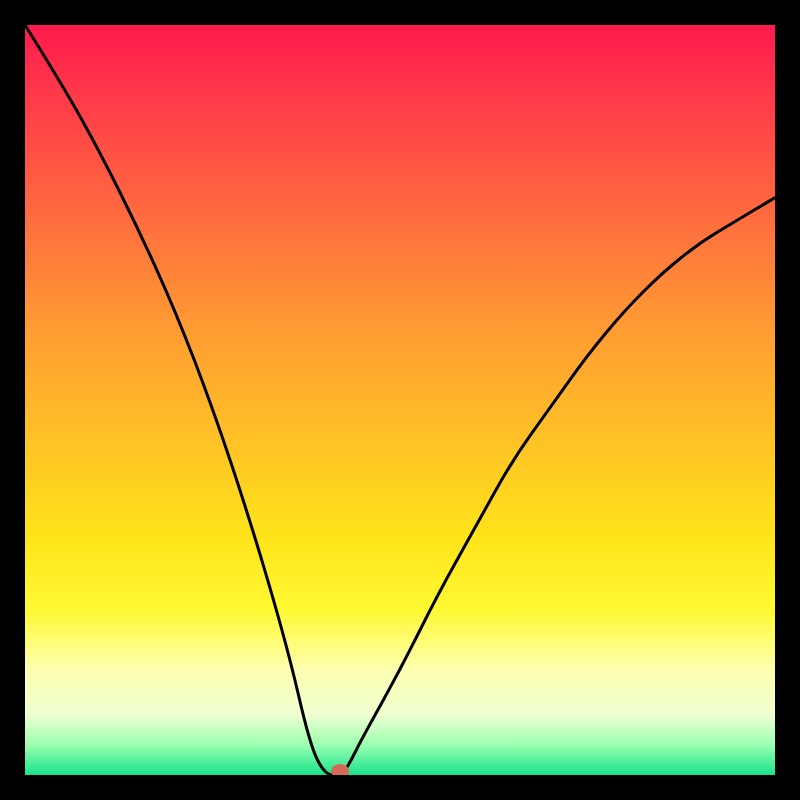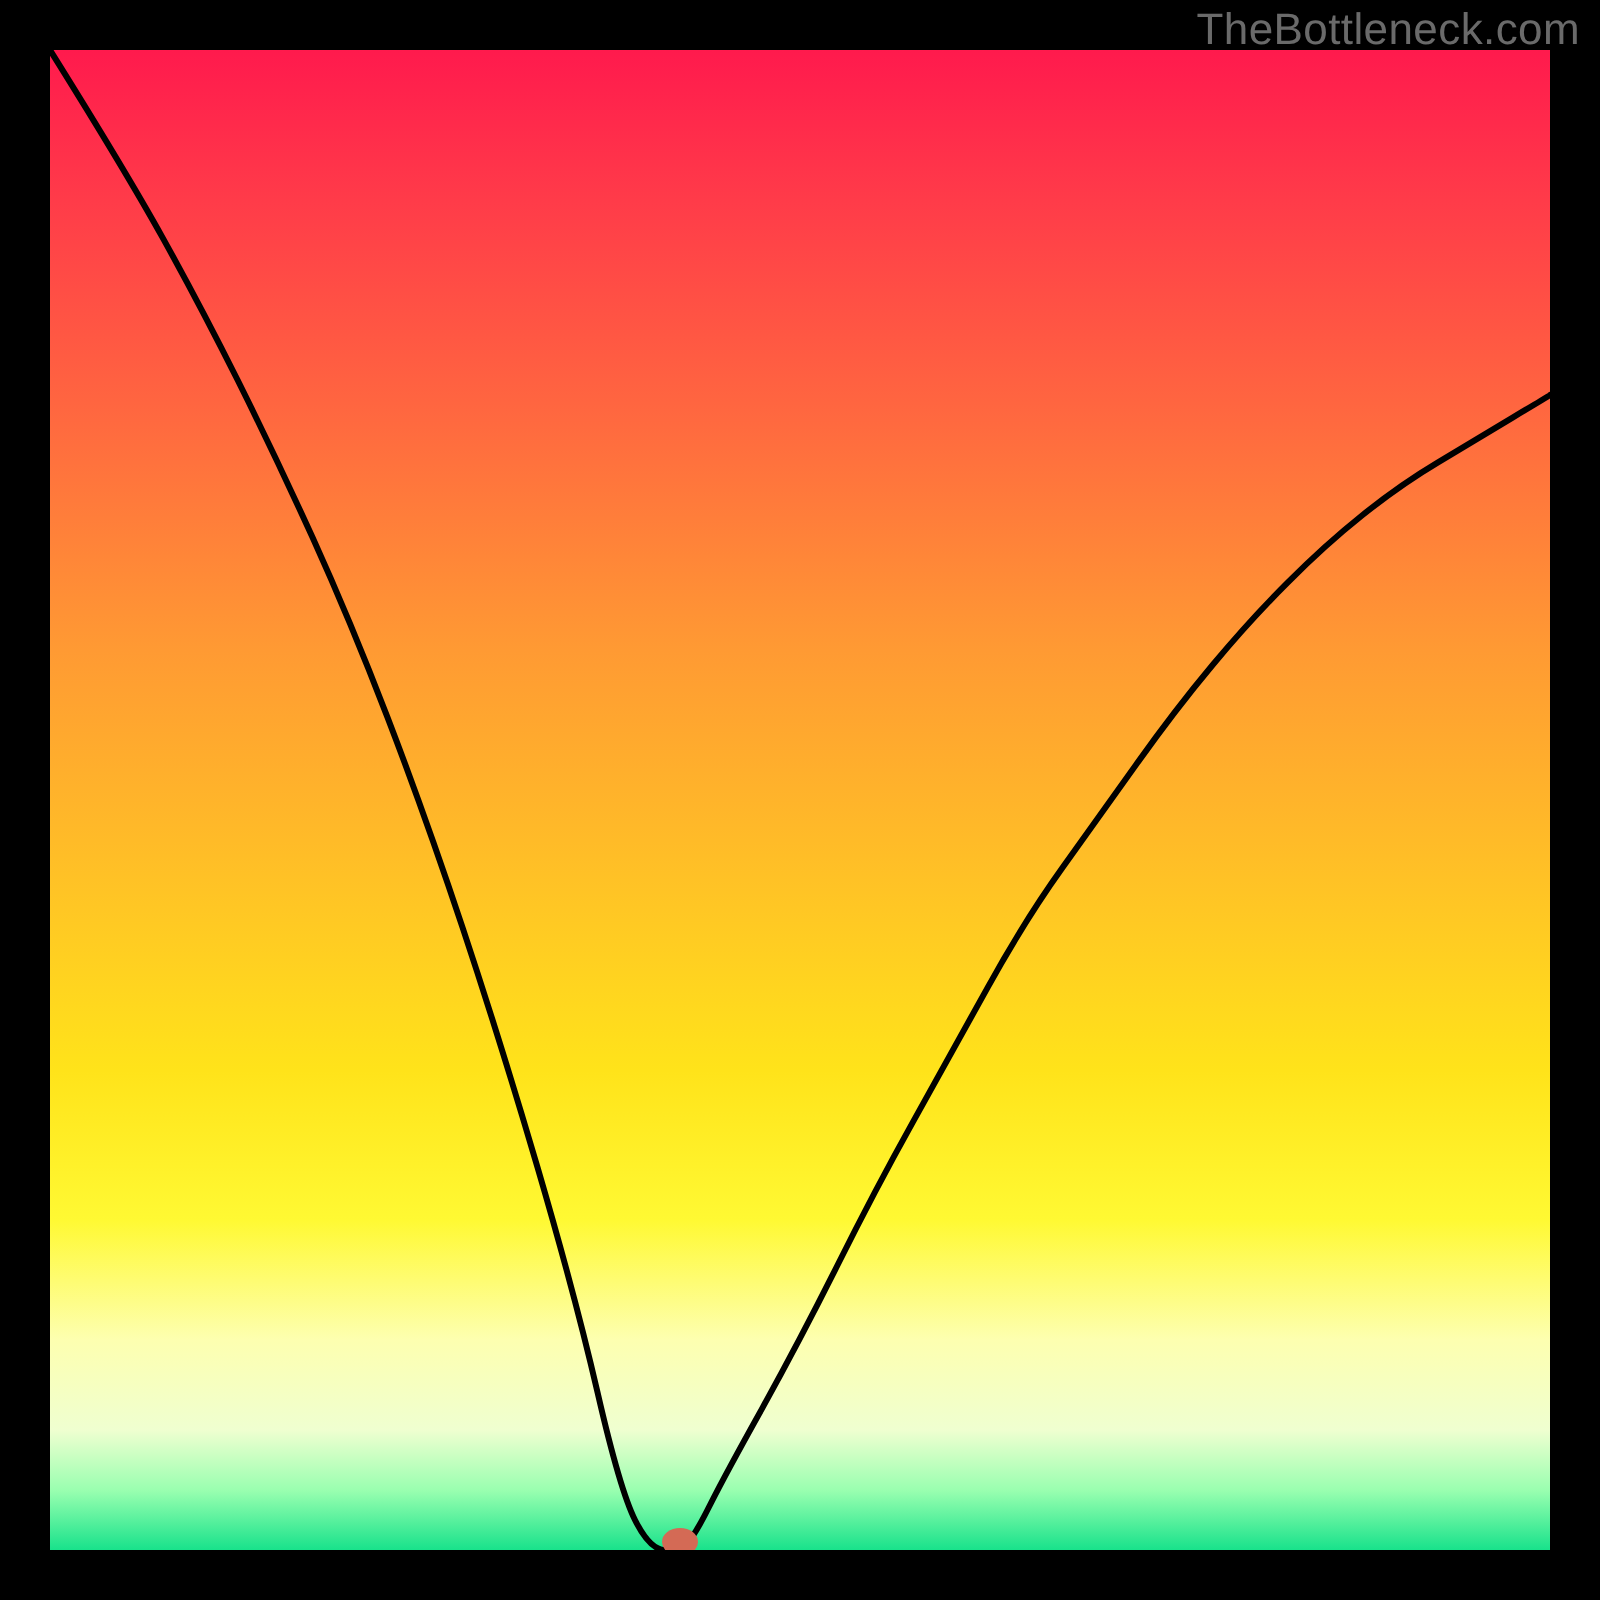--- a/index.html
+++ b/index.html
@@ -58,14 +58,13 @@
 </head>
 <body>
 
 <div class="frame">
   <div class="plot-area">
     <svg class="curve" width="750" height="750" viewBox="0 0 750 750">
       <path fill="none" stroke="#000" stroke-width="3" stroke-linecap="round" d="M 0.0 0.0 Q 37.5 60.0 56.3 93.8 Q 75.0 127.5 93.8 165.0 Q 112.5 202.5 131.3 243.8 Q 150.0 285.0 168.8 333.8 Q 187.5 382.5 206.3 438.8 Q 225.0 495.0 243.8 558.8 Q 262.5 622.5 273.8 671.3 Q 285.0 720.0 292.5 735.0 Q 300.0 750.0 307.5 750.0 Q 315.0 750.0 318.8 746.3 Q 322.5 742.5 330.0 727.5 Q 337.5 712.5 356.3 678.8 Q 375.0 645.0 393.8 607.5 Q 412.5 570.0 431.3 536.3 Q 450.0 502.5 468.8 468.8 Q 487.5 435.0 506.3 408.8 Q 525.0 382.5 543.8 356.3 Q 562.5 330.0 581.3 307.5 Q 600.0 285.0 618.8 266.3 Q 637.5 247.5 656.3 232.5 Q 675.0 217.5 693.8 206.3 Q 712.5 195.0 731.3 183.8 T 750.0 172.5"></path>
       <ellipse cy="746" rx="9" ry="7" fill="#d46a55" cx="315.0"></ellipse>
     </svg>
   </div>
-  <div class="watermark">TheBottleneck.com</div>
 </div>
 
 </body></html>

